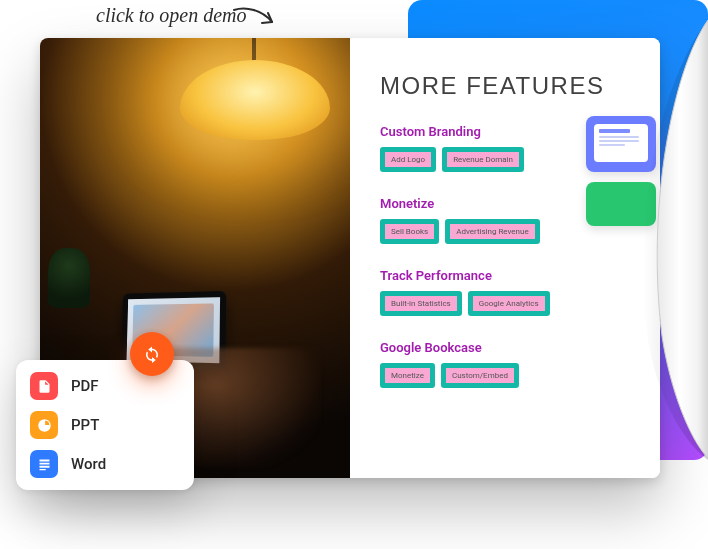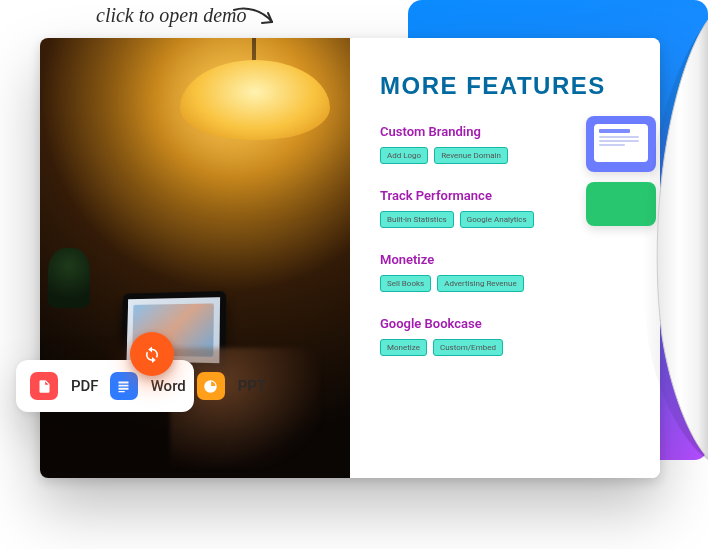--- a/index.html
+++ b/index.html
@@ -111,37 +111,37 @@
     height: 100%;
     border-radius: 0 8px 8px 0;
     background: #ffffff;
     padding: 34px 26px 20px 30px;
     overflow: hidden;
   }
   .page-right h2 {
     font-family: Impact, "Arial Black", sans-serif;
     font-size: 24px;
     letter-spacing: 1.5px;
-    color: #0369a1;
+    color: #404040;
     margin-bottom: 24px;
-    font-weight: 700;
+    font-weight: 400;
   }
   .feature-group { margin-bottom: 24px; }
   .feature-group h3 {
     font-size: 13px;
     font-weight: 600;
     color: #a21caf;
     margin-bottom: 8px;
   }
   .tags { display:flex; gap:6px; }
   .tag {
     font-size: 8px;
     color: #555;
-    background: #5eead4;
-    border: 1px solid #14b8a6;
+    background: #f9a8d4;
+    border: 5px solid #14b8a6;
     border-radius: 3px;
     padding: 3px 6px;
   }
 
   .side-card {
     position: absolute;
     right: -4px;
     top: 78px;
     width: 78px;
     height: 96px;
@@ -198,21 +198,21 @@
     position: absolute;
     top: 360px;
     left: 16px;
     width: 178px;
     background: #fff;
     border-radius: 12px;
     box-shadow: 0 18px 45px rgba(0,0,0,.18), 0 2px 8px rgba(0,0,0,.08);
     padding: 12px 14px;
     z-index: 5;
     display: flex;
-    flex-direction: row;
+    flex-direction: column;
     gap: 11px;
   }
   .fmt-row {
     display: flex;
     align-items: center;
     gap: 13px;
     cursor: pointer;
   }
   .fmt-icon {
     width: 28px; height: 28px;
@@ -255,32 +255,32 @@
 
       <div class="feature-group">
         <h3>Custom Branding</h3>
         <div class="tags">
           <span class="tag">Add Logo</span>
           <span class="tag">Revenue Domain</span>
         </div>
       </div>
 
       <div class="feature-group">
+        <h3>Monetize</h3>
+        <div class="tags">
+          <span class="tag">Sell Books</span>
+          <span class="tag">Advertising Revenue</span>
+        </div>
+      </div>
+
+      <div class="feature-group">
         <h3>Track Performance</h3>
         <div class="tags">
           <span class="tag">Built-in Statistics</span>
           <span class="tag">Google Analytics</span>
-        </div>
-      </div>
-
-      <div class="feature-group">
-        <h3>Monetize</h3>
-        <div class="tags">
-          <span class="tag">Sell Books</span>
-          <span class="tag">Advertising Revenue</span>
         </div>
       </div>
 
       <div class="feature-group">
         <h3>Google Bookcase</h3>
         <div class="tags">
           <span class="tag">Monetize</span>
           <span class="tag">Custom/Embed</span>
         </div>
       </div>
@@ -326,30 +326,30 @@
   <div class="format-card">
     <div class="fmt-row">
       <div class="fmt-icon ic-pdf">
         <svg viewBox="0 0 24 24">
             <path fill="#fff" d="M14 2H6a2 2 0 00-2 2v16a2 2 0 002 2h12a2 2 0 002-2V8l-6-6zM13 9V3.5L18.5 9H13z"></path>
           </svg>
       </div>
       <span class="fmt-label">PDF</span>
     </div>
     <div class="fmt-row">
+      <div class="fmt-icon ic-ppt">
+        <svg viewBox="0 0 24 24">
+            <path fill="#fff" d="M12 2a10 10 0 100 20 10 10 0 000-20zm1 10V4.07A8 8 0 0119.93 11H13z"></path>
+          </svg>
+      </div>
+      <span class="fmt-label">PPT</span>
+    </div>
+    <div class="fmt-row">
       <div class="fmt-icon ic-word">
         <svg viewBox="0 0 24 24">
             <path fill="#fff" d="M4 4h16v3H4zM4 9h16v3H4zM4 14h16v3H4zM4 19h10v2H4z"></path>
           </svg>
       </div>
       <span class="fmt-label">Word</span>
     </div>
-    <div class="fmt-row">
-      <div class="fmt-icon ic-ppt">
-        <svg viewBox="0 0 24 24">
-            <path fill="#fff" d="M12 2a10 10 0 100 20 10 10 0 000-20zm1 10V4.07A8 8 0 0119.93 11H13z"></path>
-          </svg>
-      </div>
-      <span class="fmt-label">PPT</span>
-    </div>
   </div>
 
 </div>
 
 </body></html>

